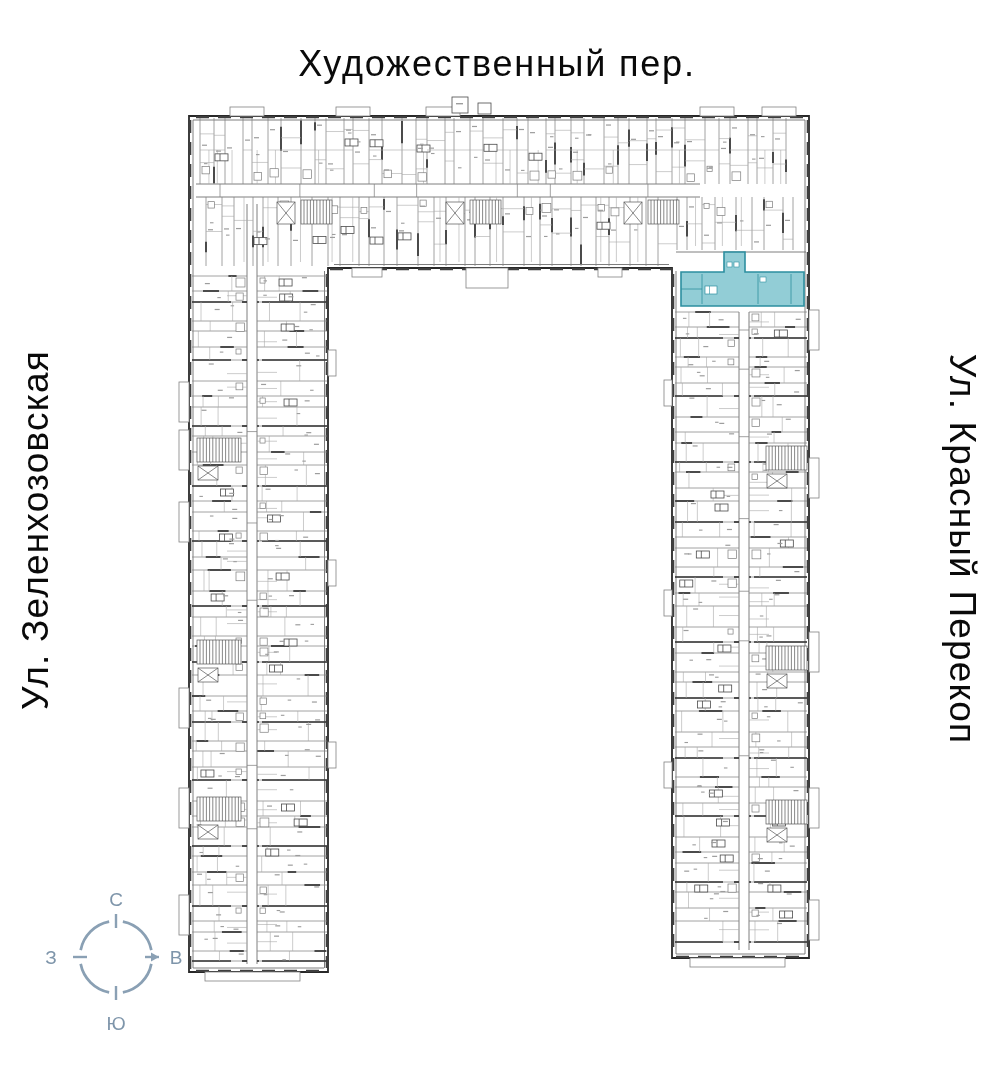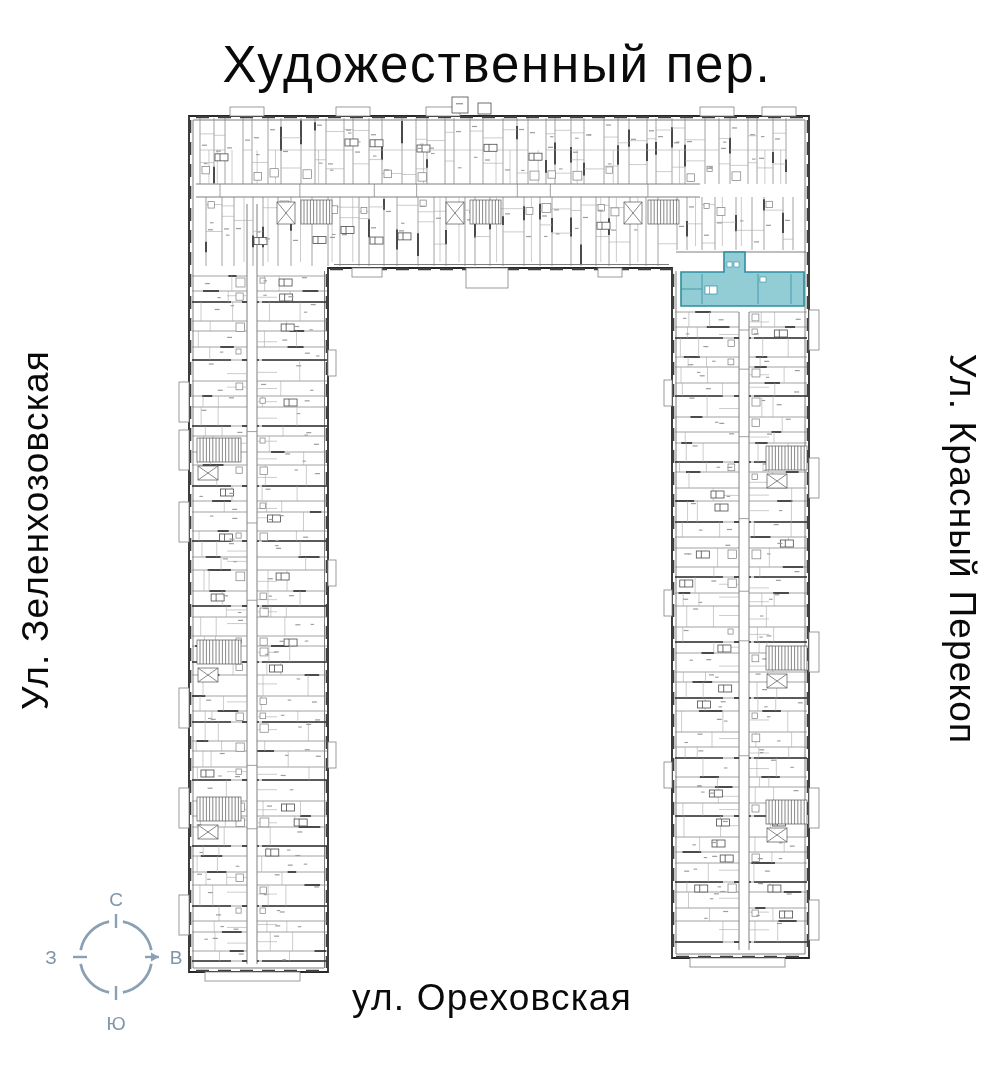--- a/index.html
+++ b/index.html
@@ -1,19 +1,19 @@
 <!DOCTYPE html>
 <html><head>
 <meta charset="utf-8">
 <style>
   html,body{margin:0;padding:0;background:#fff;}
   #canvas{position:relative;width:1000px;height:1067px;background:#fff;overflow:hidden;font-family:"Liberation Sans",sans-serif;}
   svg{position:absolute;left:0;top:0;}
   .street{position:absolute;font-size:37px;letter-spacing:1.2px;color:#0a0a0a;white-space:nowrap;transform:translate(-50%,-50%);}
-  .street.top{font-size:51px;letter-spacing:1.8px;}
+  .street.top{font-size:36px;letter-spacing:1.8px;}
   .street.left{transform:translate(-50%,-50%) rotate(-90deg);}
   .street.right{transform:translate(-50%,-50%) rotate(90deg);}
   .w0{stroke:#282828;stroke-width:1.8;fill:none}
   .w1{stroke:#6f6f6f;stroke-width:.9;fill:none}
   .wd{stroke:#333;stroke-width:1.7;fill:none}
   .win{stroke:#3f3f3f;stroke-width:2.2;fill:none}
   .p{stroke:#838383;stroke-width:.75;fill:none}
   .q{stroke:#a9a9a9;stroke-width:.6;fill:none}
   .f{stroke:#7d7d7d;stroke-width:.7;fill:#fff}
   .lb{stroke:#4a4a4a;stroke-width:.8;fill:#fff}
@@ -1691,16 +1691,15 @@
           <line x1="145" y1="957" x2="159" y2="957" stroke="#8AA0B4" stroke-width="2.4"></line>
           <polygon points="151,952.5 159,957 151,961.5" fill="#8AA0B4"></polygon>
         </g>
       <text class="compass-letter" x="116" y="906" fill="#7E95AA">С</text>
       <text class="compass-letter" x="116" y="1030" fill="#7E95AA">Ю</text>
       <text class="compass-letter" x="51" y="964" fill="#7E95AA">З</text>
       <text class="compass-letter" x="176" y="964" fill="#7E95AA">В</text>
     </g>
   </svg>
   <div class="street top" style="left:497px;top:64px">Художественный пер.</div>
-  <div class="street bottom" style="left:492px;top:998px">ул. Ореховская</div>
   <div class="street left" style="left:36px;top:530px">Ул. Зеленхозовская</div>
   <div class="street right" style="left:962px;top:549px">Ул. Красный Перекоп</div>
 </div>
 
 </body></html>

